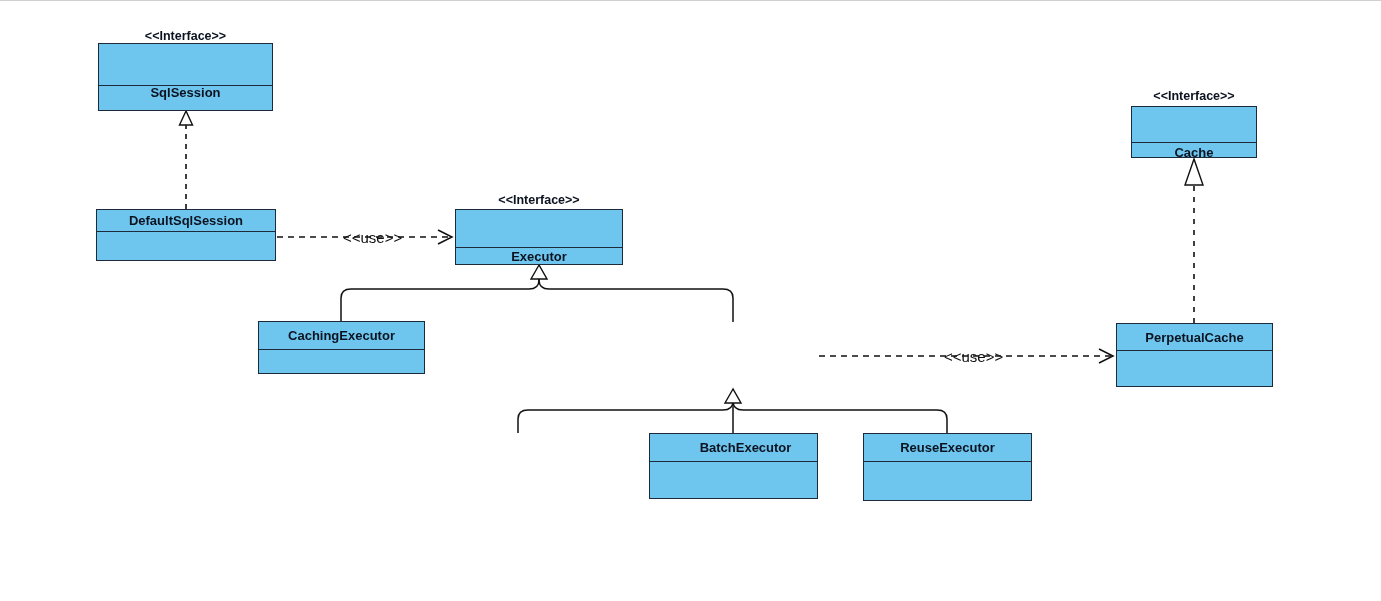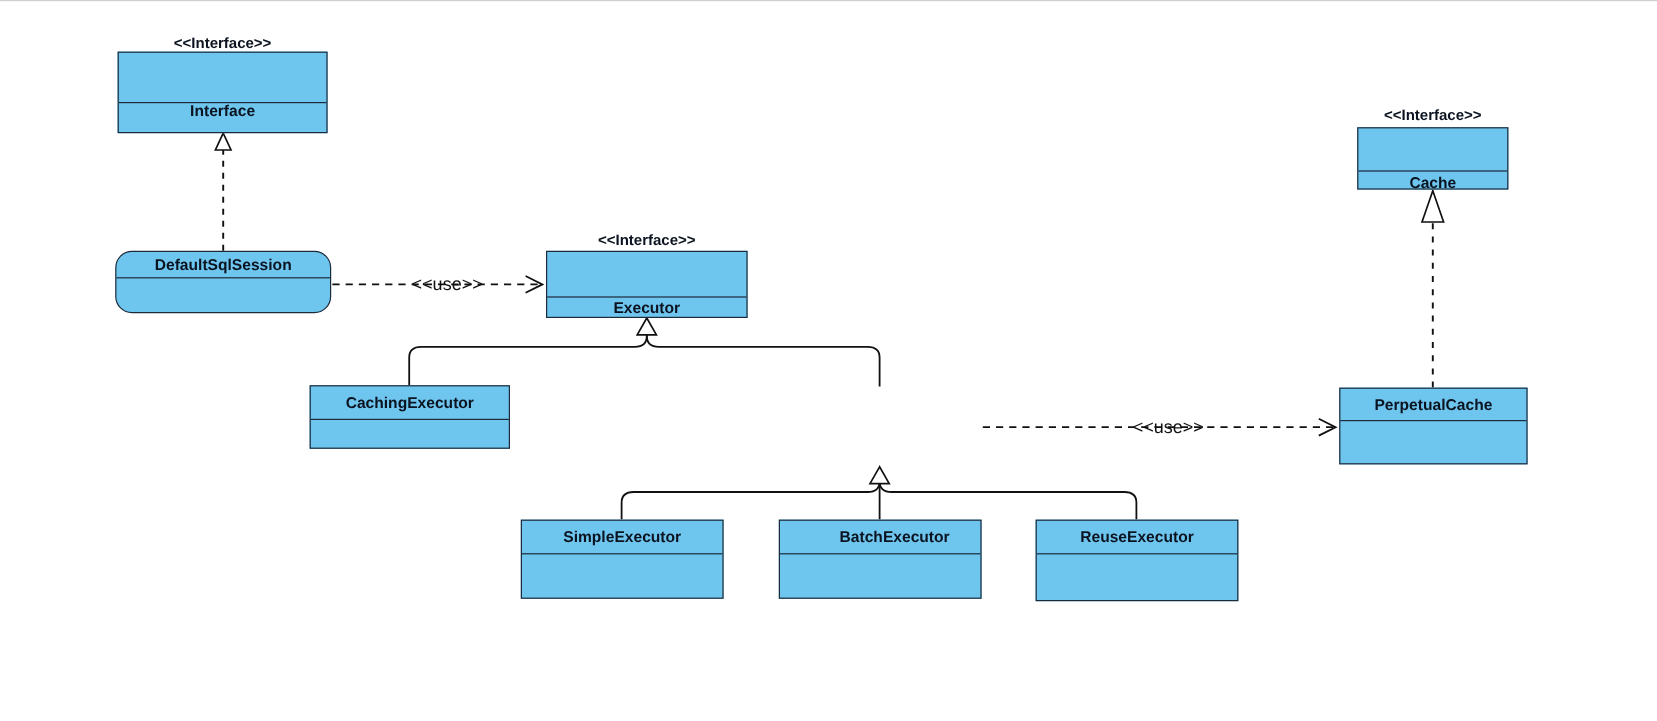--- a/index.html
+++ b/index.html
@@ -119,26 +119,26 @@
     <g>
       <line x1="1194" y1="322" x2="1194" y2="185" stroke="#111111" stroke-width="1.6" stroke-dasharray="5,6"></line>
       <path d="M1194,157 L1185.5,185 L1202.5,185 Z" fill="#ffffff" stroke="#111111" stroke-width="1.4" style="display:none"></path>
       <path d="M1194,158 L1185,184 L1203,184 Z" fill="#ffffff" stroke="#111111" stroke-width="1.4"></path>
     </g>
   </svg>
 
   <div class="uml-node" style="left:98px; top:42px; width:175px; height:68px;">
     <div class="uml-head" style="height:42px;">
       <span class="stereo">&lt;&lt;Interface&gt;&gt;</span>
-      <span>Interface</span>
+      <span>SqlSession</span>
     </div>
     <div class="uml-body" style="height:24px;"></div>
   </div>
 
-  <div class="uml-node" style="left:96px; top:208px; width:180px; height:52px;border-radius:14px;">
+  <div class="uml-node" style="left:96px; top:208px; width:180px; height:52px;">
     <div class="uml-head" style="height:22px;">
       <span>DefaultSqlSession</span>
     </div>
     <div class="uml-body" style="height:28px;"></div>
   </div>
 
   <div class="uml-node" style="left:455px; top:208px; width:168px; height:56px;">
     <div class="uml-head" style="height:38px;">
       <span class="stereo">&lt;&lt;Interface&gt;&gt;</span>
       <span>Executor</span>
@@ -162,26 +162,20 @@
   </div>
 
 
   <div class="uml-node" style="left:1116px; top:322px; width:157px; height:64px;">
     <div class="uml-head" style="height:27px;">
       <span>PerpetualCache</span>
     </div>
     <div class="uml-body" style="height:35px;"></div>
   </div>
 
-  <div class="uml-node" style="left:434px; top:432px; width:169px; height:66px;">
-    <div class="uml-head" style="height:28px;">
-      <span>SimpleExecutor</span>
-    </div>
-    <div class="uml-body" style="height:36px;"></div>
-  </div>
 
   <div class="uml-node" style="left:649px; top:432px; width:169px; height:66px;">
     <div class="uml-head" style="height:28px;padding-left:28px;">
       <span>BatchExecutor</span>
     </div>
     <div class="uml-body" style="height:36px;"></div>
   </div>
 
   <div class="uml-node" style="left:863px; top:432px; width:169px; height:68px;">
     <div class="uml-head" style="height:28px;">

